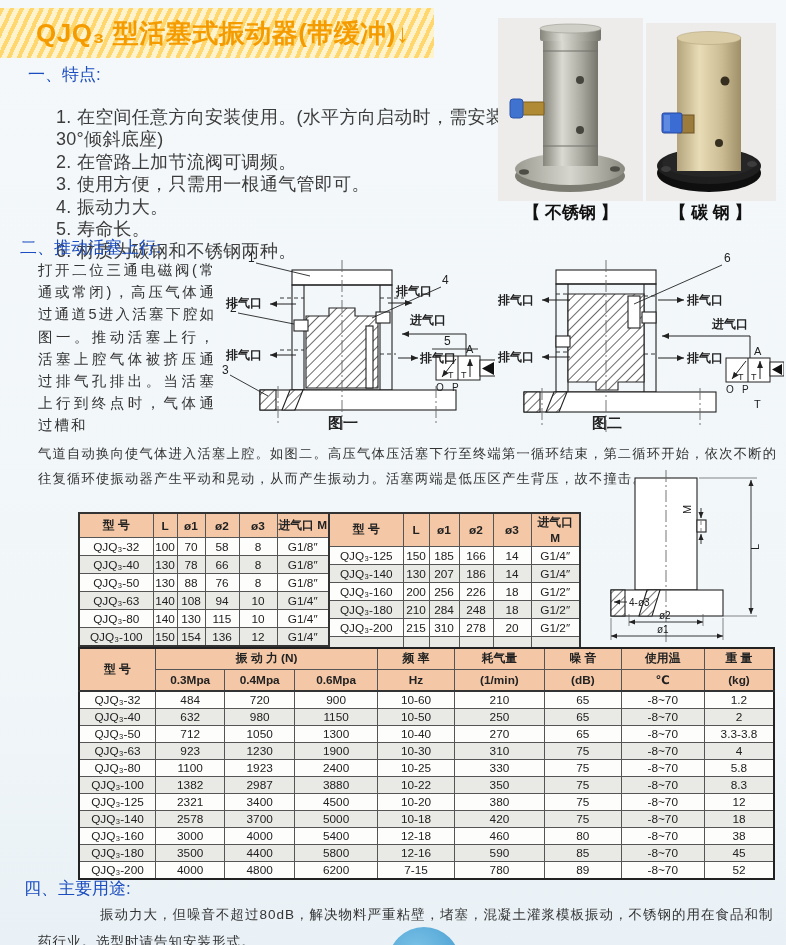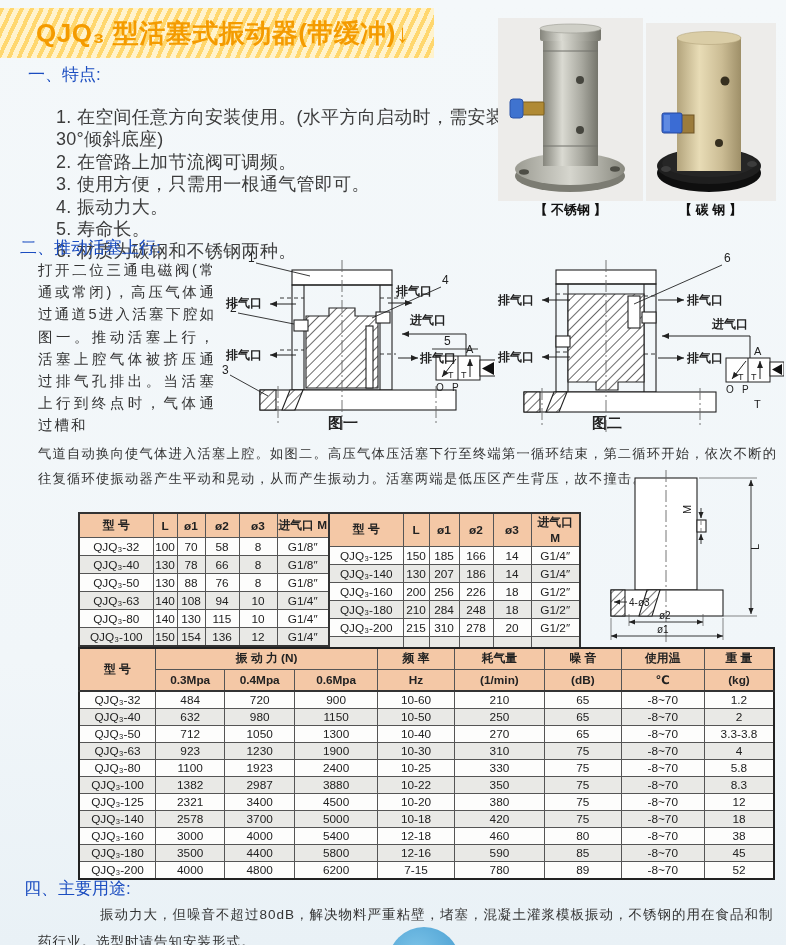--- a/index.html
+++ b/index.html
@@ -15,21 +15,21 @@
   .h-features{left:28px;top:63px}
   .h-principle{left:20px;top:236px}
   .h-specs{left:20px;top:486px}
   .h-uses{left:24px;top:877px}
   .features{position:absolute;left:40px;top:90px;width:470px;list-style:none;margin:16px;padding:0;
     font-size:18px;color:#3c3c3c}
   .features li{line-height:22.4px;letter-spacing:.3px}
   .photo{position:absolute}
   .photo-ss{left:498px;top:18px}
   .photo-cs{left:646px;top:23px}
-  .photo-label{position:absolute;font-weight:bold;font-size:13px;color:#111;text-align:center}
+  .photo-label{position:absolute;font-weight:bold;font-size:17px;color:#111;text-align:center}
   .label-ss{left:499px;top:201px;width:143px}
   .label-cs{left:643px;top:201px;width:135px}
   .principle-left{position:absolute;left:38px;top:259px;width:178px;font-size:14.5px;
     line-height:22.2px;letter-spacing:2px;text-align:justify;color:#333}
   .principle-full{position:absolute;left:38px;top:441px;width:740px;font-size:13.3px;
     line-height:25px;letter-spacing:1.2px;color:#333}
   .figsvg{position:absolute}
   .fig1{left:220px;top:246px}
   .fig2{left:494px;top:246px}
   .dimsvg{position:absolute;left:583px;top:468px}

